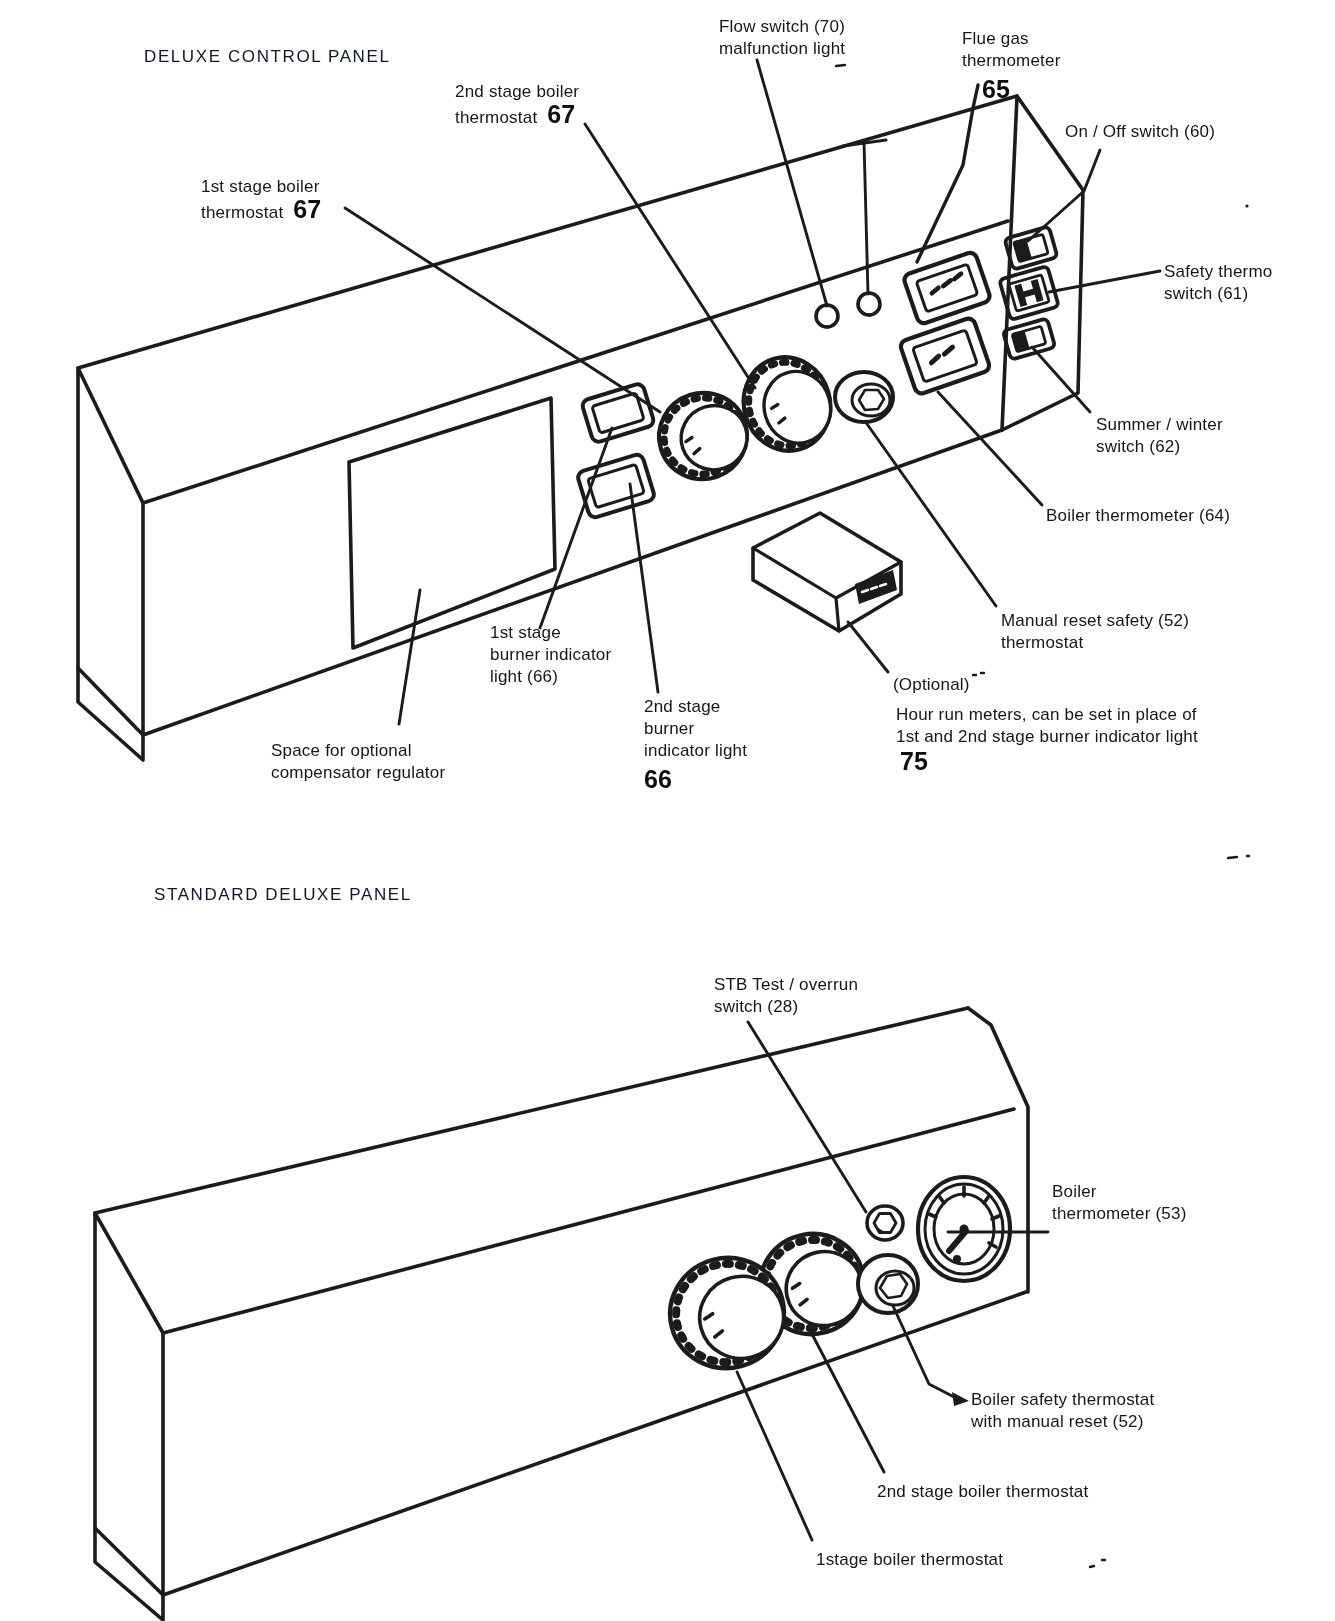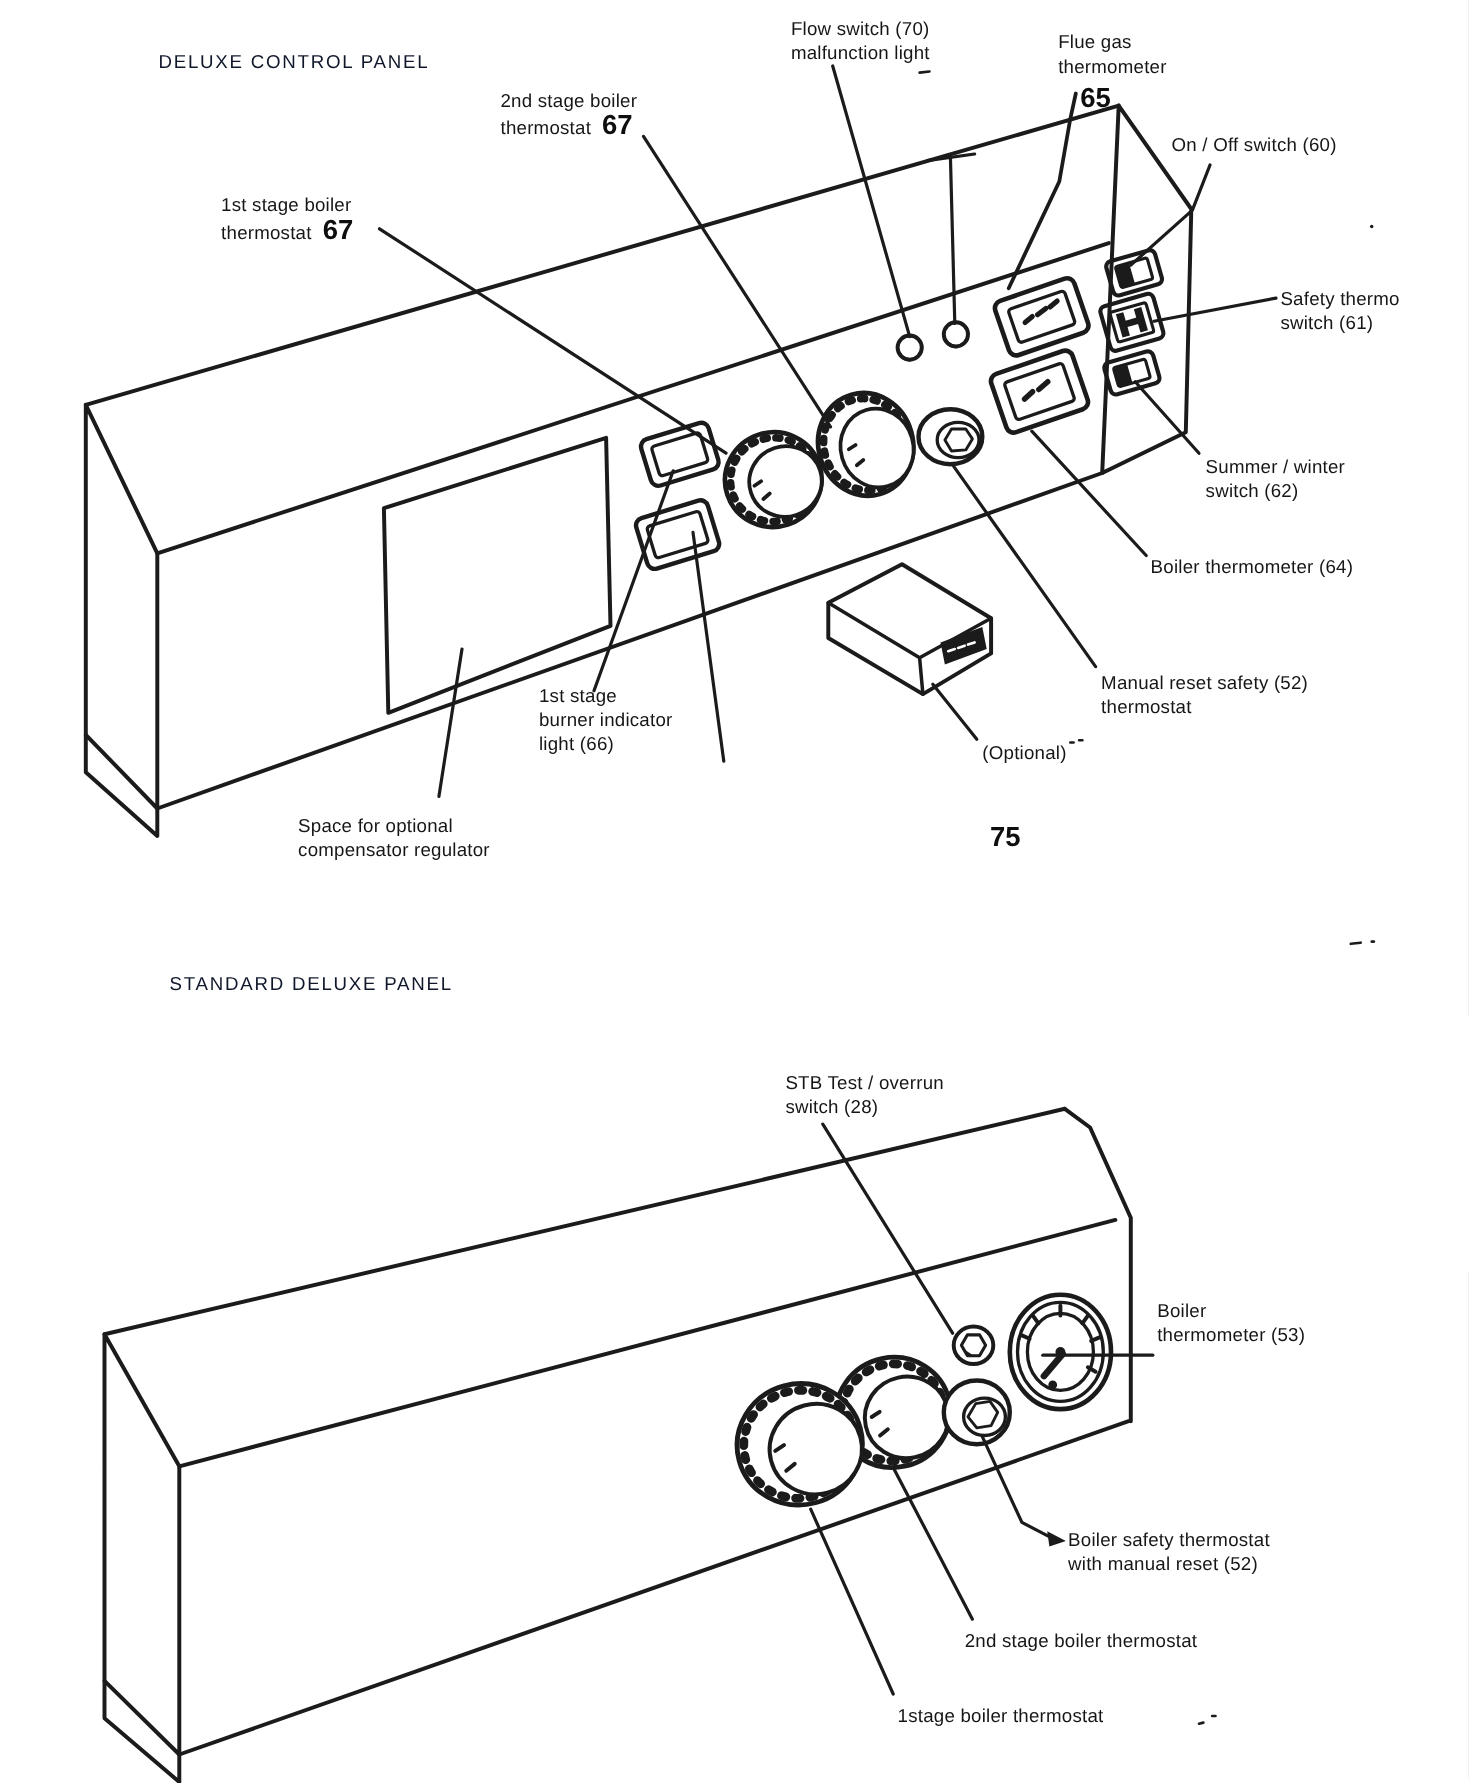--- a/index.html
+++ b/index.html
@@ -201,27 +201,32 @@
 <div class="lbl" style="left:1096px;top:414px"><span>Summer / winter
 switch (62)</span></div>
 
 <div class="lbl" style="left:1046px;top:505px"><span>Boiler thermometer (64)</span></div>
 
 <div class="lbl" style="left:1001px;top:610px"><span>Manual reset safety (52)
 thermostat</span></div>
 
 <div class="lbl" style="left:893px;top:674px"><span>(Optional)</span></div>
 
+<div class="lbl" style="left:896px;top:704px"><span>Hour run meters, can be set in place of
+1st and 2nd stage burner indicator light</span></div>
 
 <div class="lbl" style="left:900px;top:750px"><b class="n">75</b></div>
 
 <div class="lbl" style="left:490px;top:622px"><span>1st stage
 burner indicator
 light (66)</span></div>
 
+<div class="lbl" style="left:644px;top:696px"><span>2nd stage
+burner
+indicator light</span><b class="n nb">66</b></div>
 
 <div class="lbl" style="left:271px;top:740px"><span>Space for optional
 compensator regulator</span></div>
 
 <div class="ttl" style="left:154px;top:885px">STANDARD DELUXE PANEL</div>
 
 <div class="lbl" style="left:714px;top:974px"><span>STB Test / overrun
 switch (28)</span></div>
 
 <div class="lbl" style="left:1052px;top:1181px"><span>Boiler

